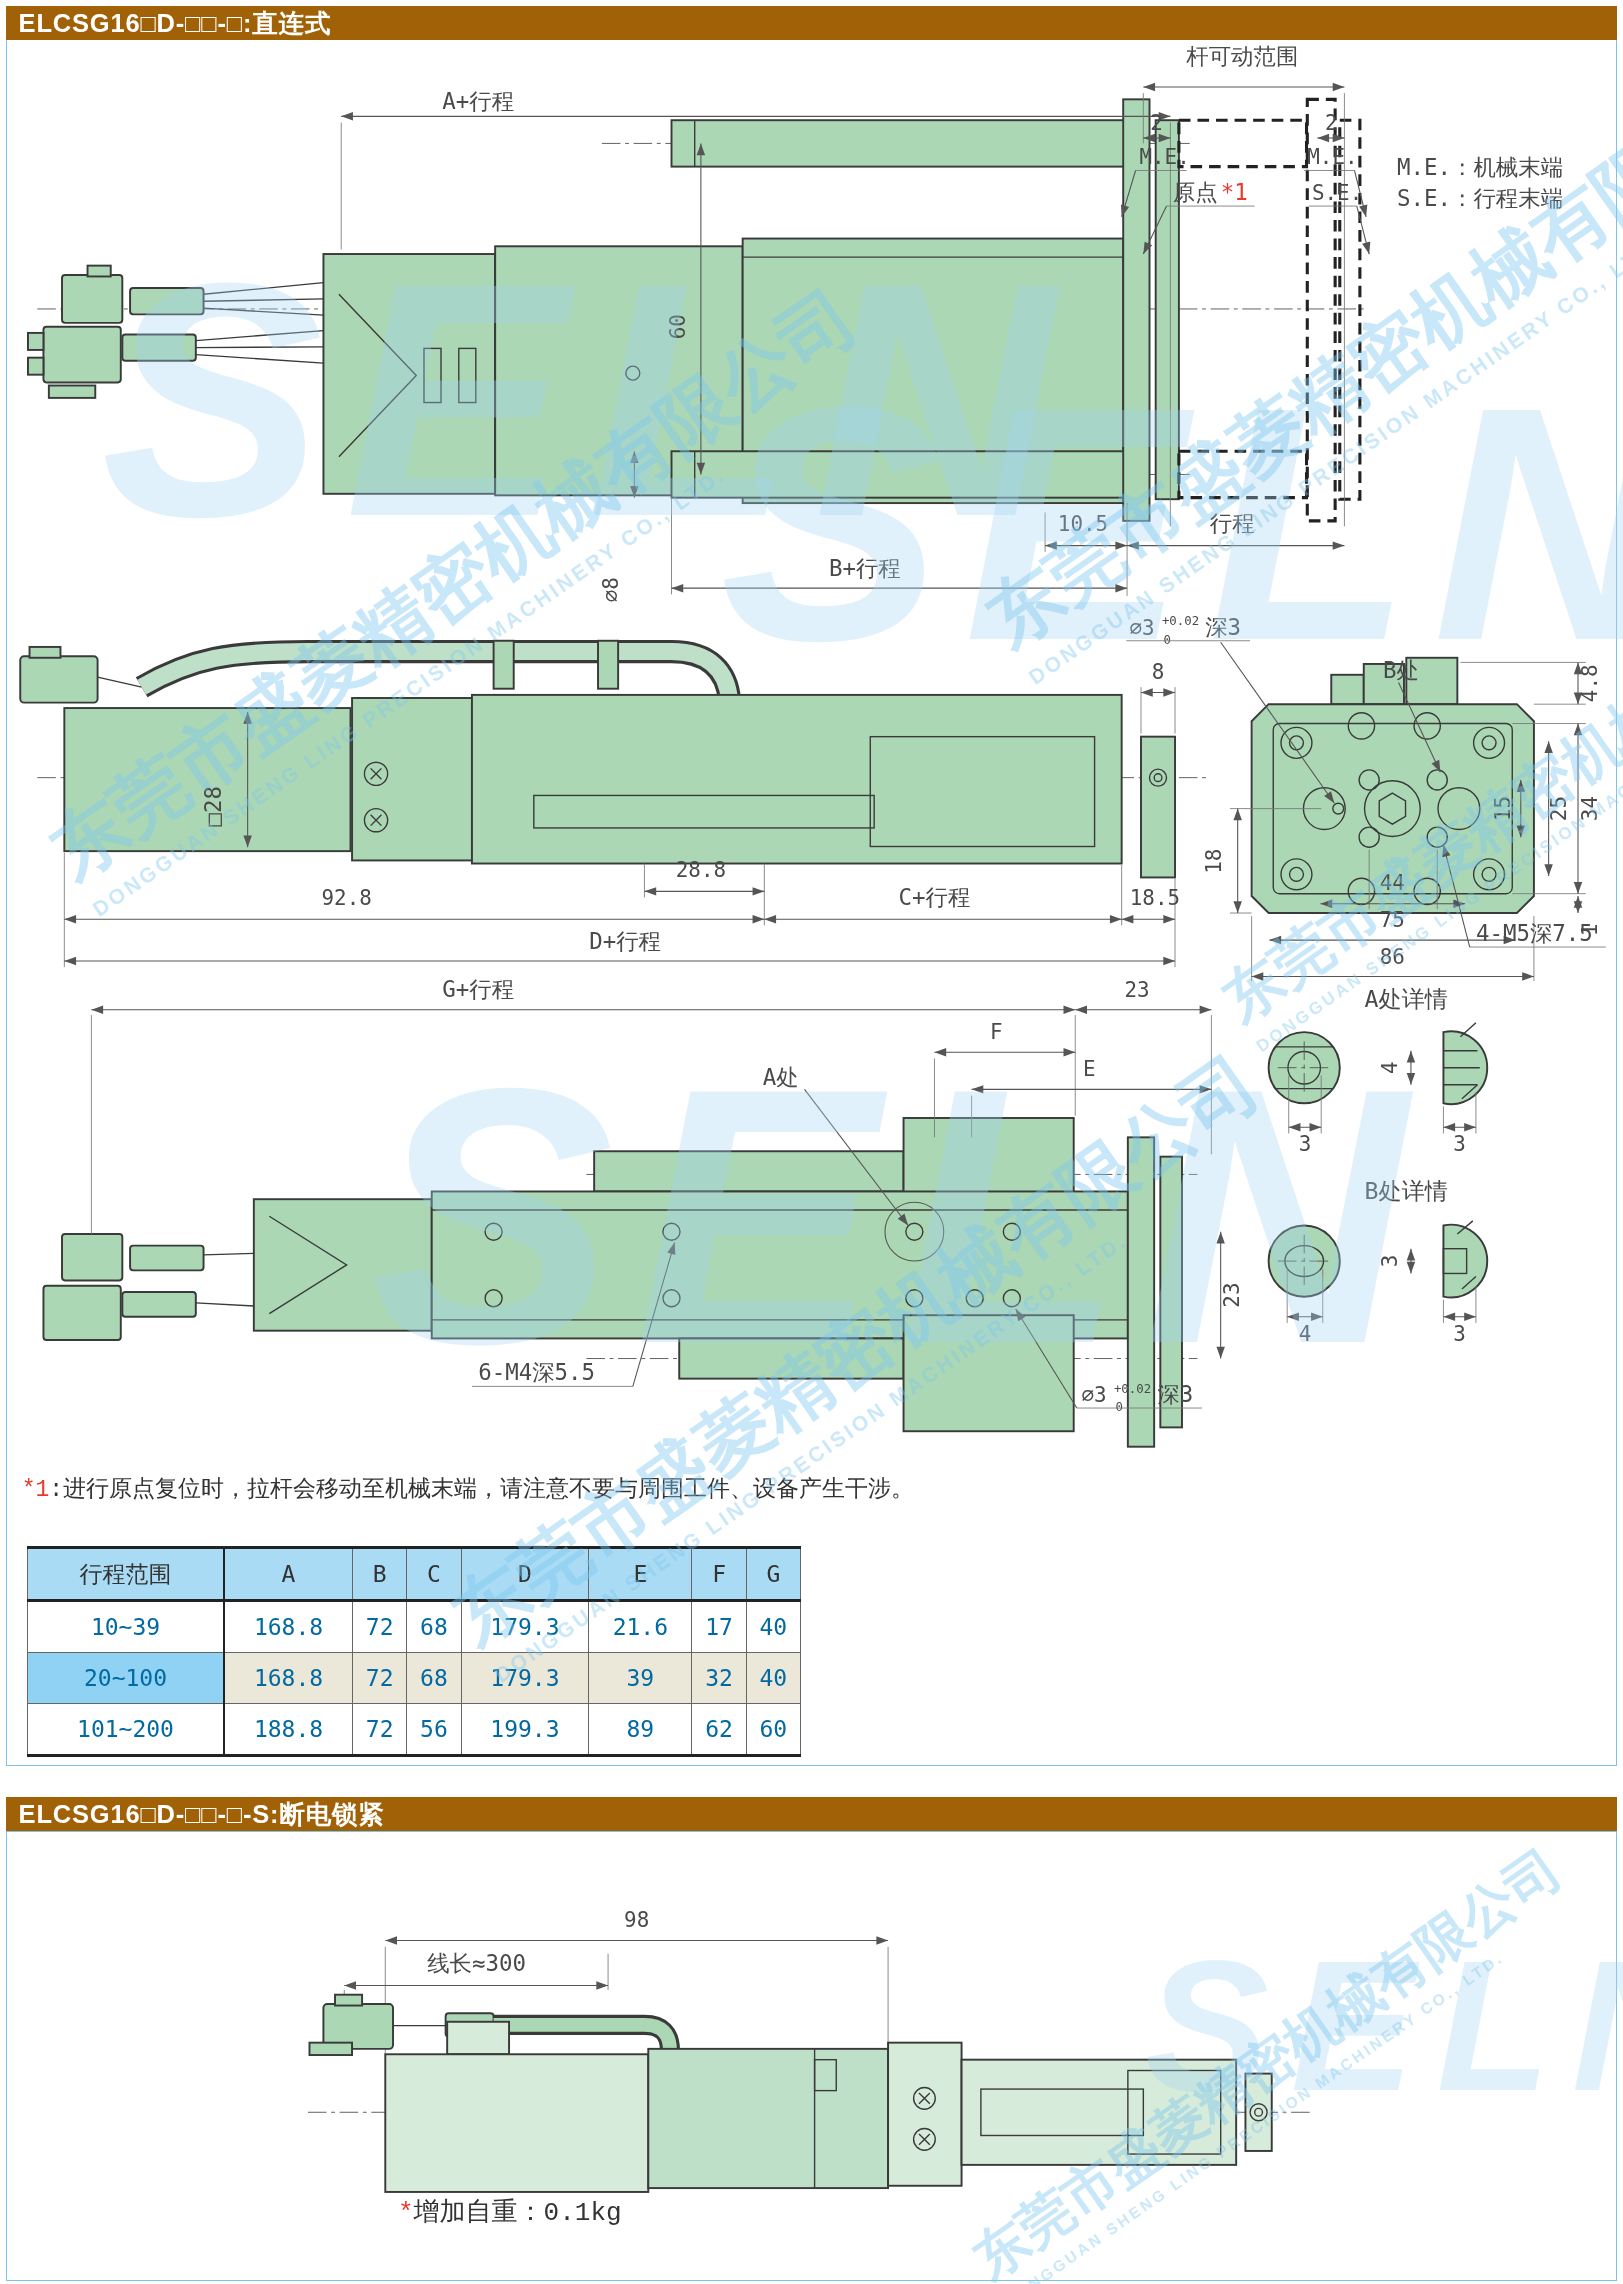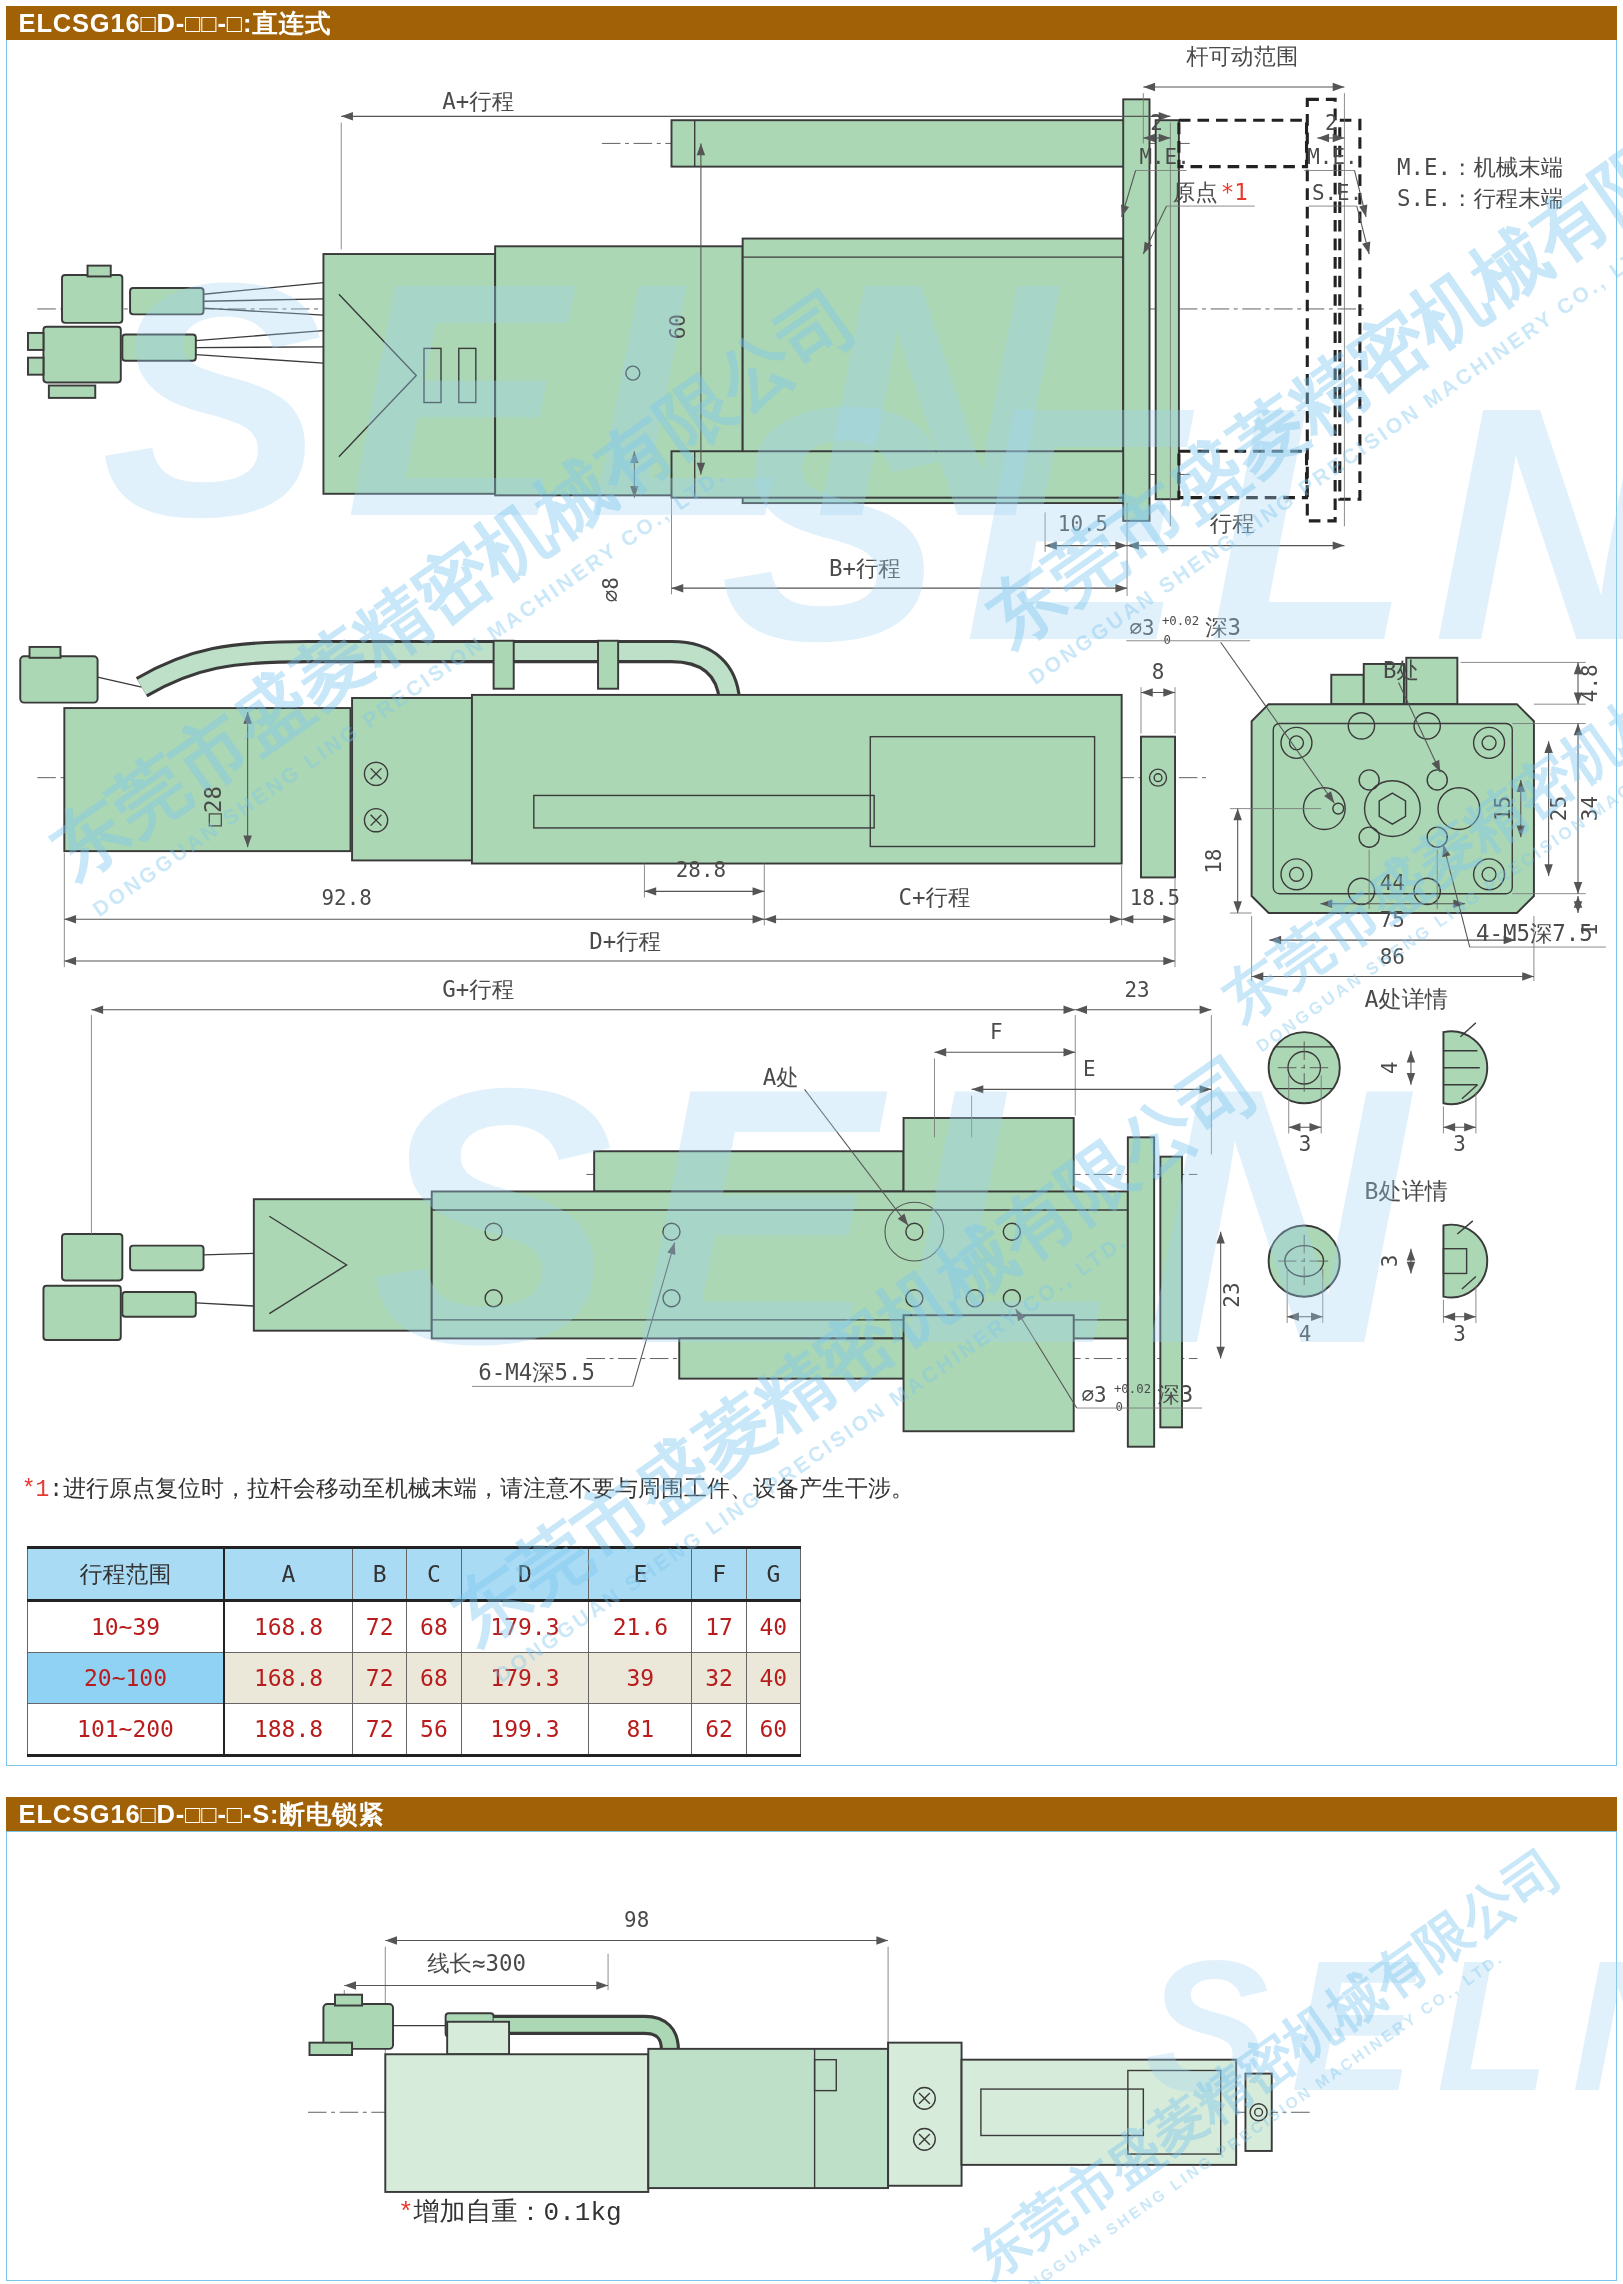--- a/index.html
+++ b/index.html
@@ -23,21 +23,21 @@
   .dt{font-size:27px;}
   .dtc{font-size:29px;}
   .dts{font-size:16px;}
   .ttl{font-size:30px;}
   .red{fill:#e8392f;color:#e8392f;}
   .pink{fill:#f0569f;color:#f0569f;margin-top:20px;}
   .mid{text-anchor:middle;}
   
   .tbl{position:absolute;left:27px;top:1546px;width:774px;border-collapse:collapse;z-index:2;
        font-family:"DejaVu Sans Mono","DejaVu Sans",monospace;}
-  .tbl td{border:0.8px solid #666;text-align:center;font-size:23px;color:#b91c1c;height:48px;}
+  .tbl td{border:0.8px solid #666;text-align:center;font-size:23px;color:#0369a1;height:48px;}
   .tbl tr.hd td{background:#a9dbf4;color:#333;border-top:3.1px solid #222;border-bottom:3.1px solid #222;}
   .tbl td.c0{width:193px;border-right:2.3px solid #222;}
   .tbl tr.last td{border-bottom:3.1px solid #222;}
   .tbl tr.hl td{background:#ebe8da;}
   .tbl tr.hl td.c0{background:#8fd2f3;}
   .foot{position:absolute;left:21.7px;top:1473px;font-size:23px;color:#333;z-index:2;
         font-family:Liberation Mono, monospace;}
   .note{position:absolute;left:398px;top:2194px;font-size:26px;color:#333;z-index:2;
         font-family:Liberation Mono, monospace;}
   
@@ -471,21 +471,21 @@
     <td class="pink">39</td>
     <td>32</td>
     <td>40</td>
   </tr>
   <tr class="last">
     <td class="c0">101~200</td>
     <td class="red">188.8</td>
     <td>72</td>
     <td>56</td>
     <td>199.3</td>
-    <td>81</td>
+    <td>89</td>
     <td>62</td>
     <td>60</td>
   </tr>
 </tbody>
   </table>
 
 <div class="bar" style="top:1797px;"><span>ELCSG16□D-□□-□-S:断电锁紧</span></div>
 <div class="frame" style="left:6.2px;top:1831px;width:1611px;height:450px;"></div>
 
 <svg style="left:14px;top:1857px;" width="1595" height="410" viewBox="0 0 2062 530">

